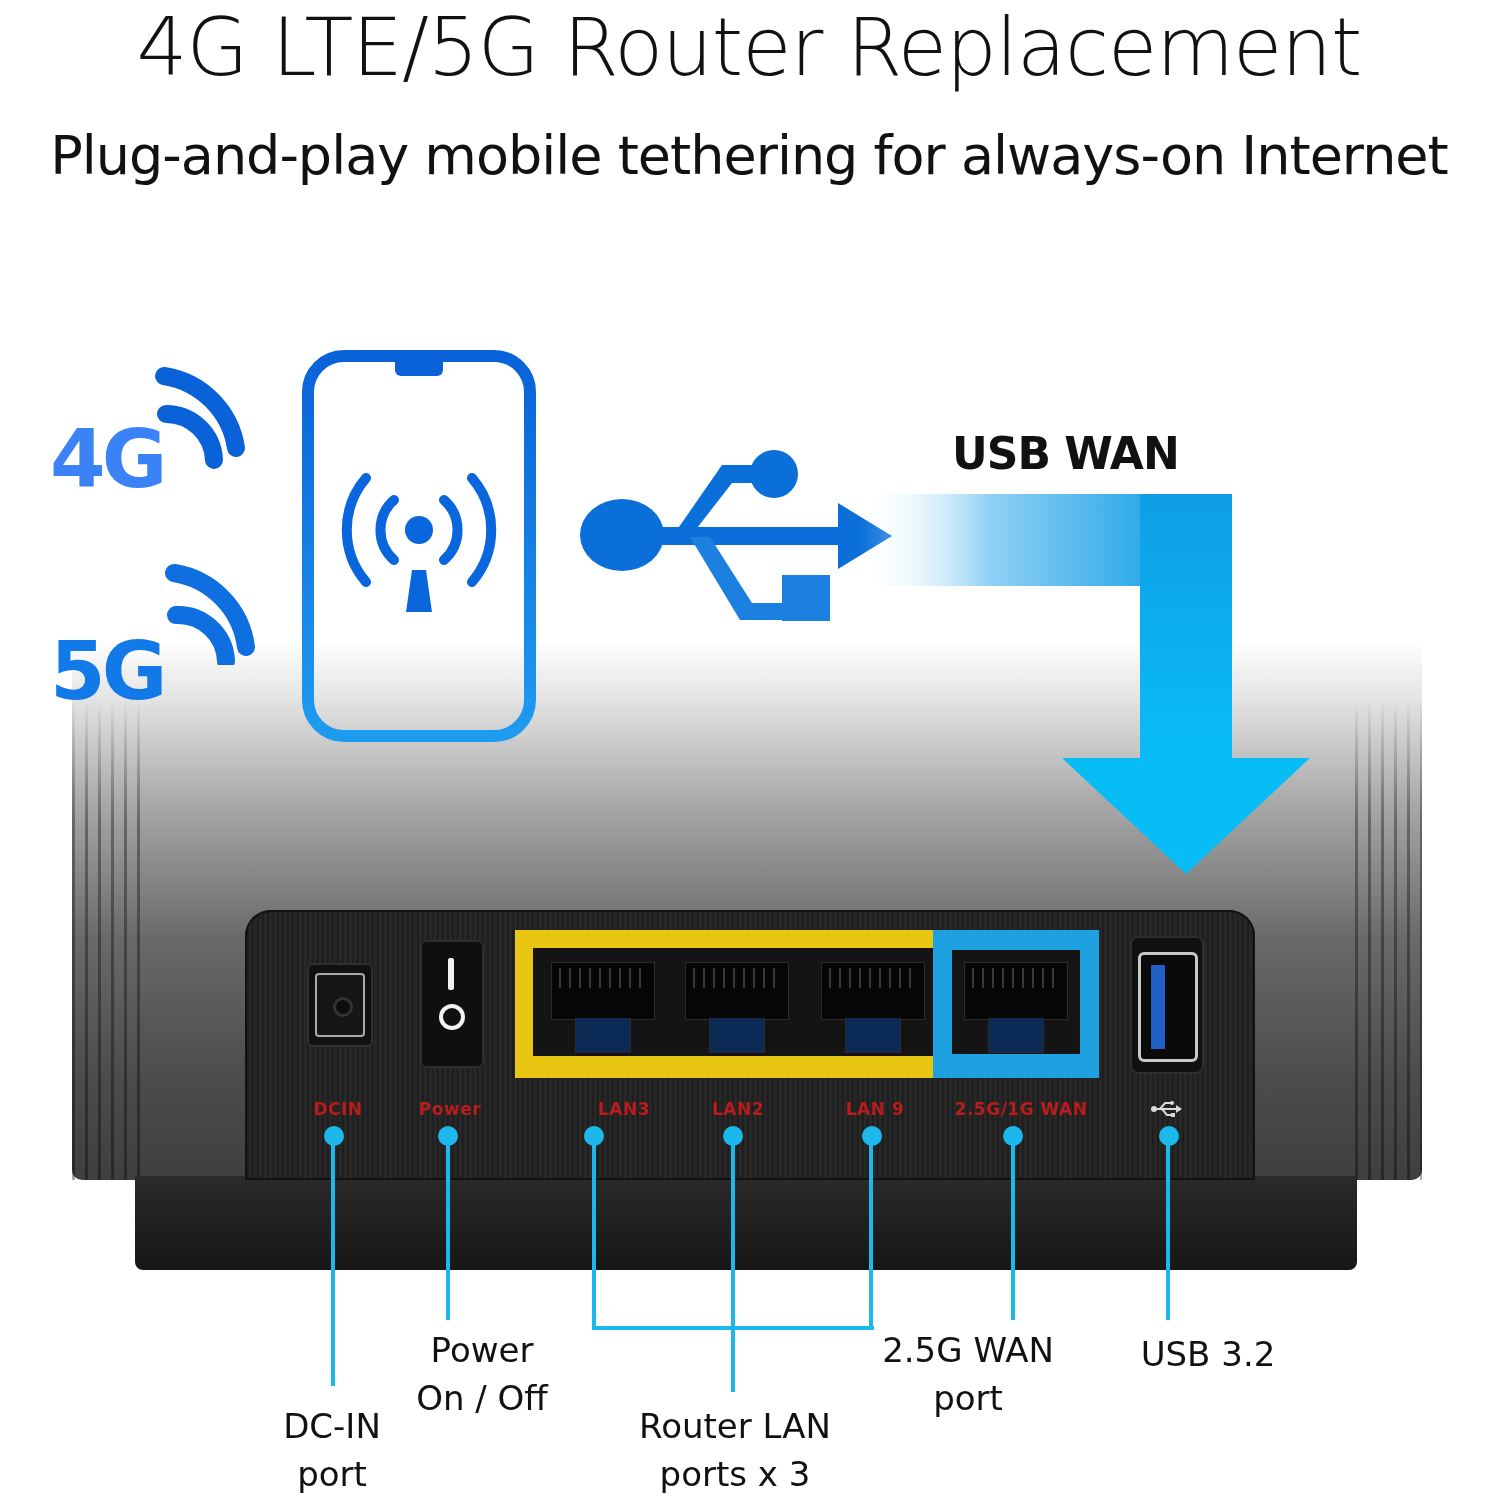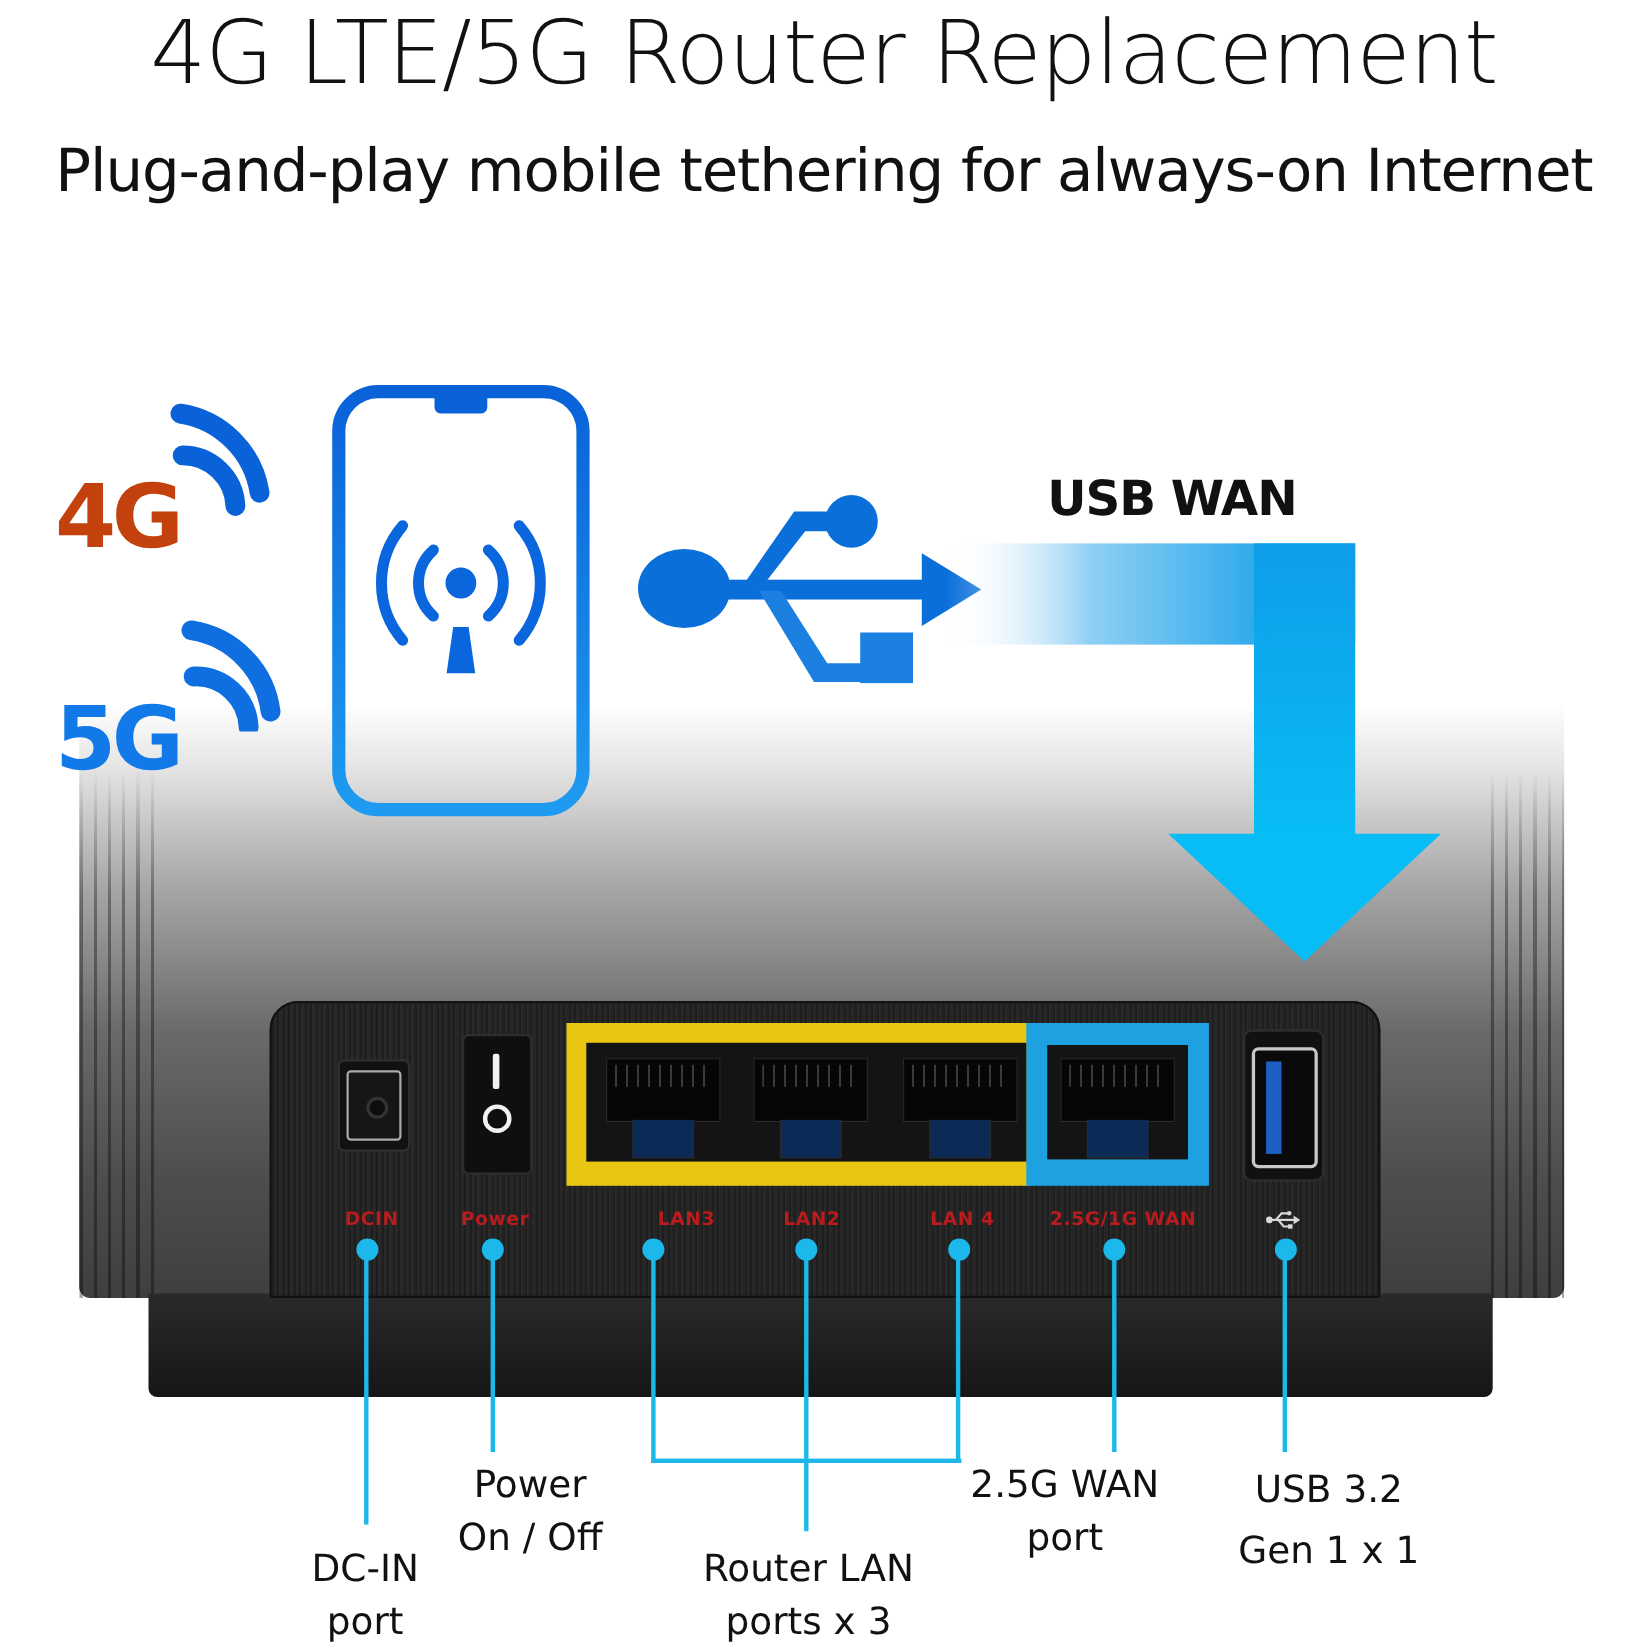--- a/index.html
+++ b/index.html
@@ -6,21 +6,21 @@
   body { width: 1498px; height: 1498px; position: relative; overflow: hidden;
          font-family: "DejaVu Sans", "Liberation Sans", sans-serif; color: #111; }
   .abs { position: absolute; }
 
   .title { left: 0; width: 1498px; top: 0; text-align: center;
            font-size: 80px; line-height: 96px; font-weight: 300; letter-spacing: -1px; color: #111; }
   .subtitle { left: 0; width: 1498px; top: 122px; text-align: center;
               font-size: 54px; line-height: 68px; color: #111; letter-spacing: -1px; }
 
   .gen-label { font-weight: bold; font-size: 80px; line-height: 80px; letter-spacing: -4px; }
-  .g4 { left: 50px; top: 430px; color: #c2410c; }
+  .g4 { left: 50px; top: 420px; color: #3b82f6; }
   .g5 { left: 50px; top: 632px; color: #1279e8; }
 
   .usb-wan-label { left: 952px; top: 428px; font-size: 44px; font-weight: bold; color: #111; letter-spacing: -1px; }
 
   
   .router-body { left: 72px; top: 640px; width: 1350px; height: 540px; border-radius: 0 0 10px 10px;
                  background: linear-gradient(to bottom, rgba(255,255,255,1) 0%, rgba(230,230,230,1) 10%, #a9a9a9 30%, #6a6a6a 55%, #4d4d4d 80%, #3f3f3f 100%); }
   .router-ribs-l { left: 72px; top: 700px; width: 70px; height: 480px;
                    background: repeating-linear-gradient(to right, rgba(0,0,0,0.35) 0 3px, rgba(255,255,255,0.0) 3px 13px);
                    -webkit-mask-image: linear-gradient(to bottom, transparent 0%, black 25%); mask-image: linear-gradient(to bottom, transparent 0%, black 25%);}
@@ -177,21 +177,21 @@
 <div class="abs usb-a">
   <div class="frame">
       <div class="tongue"></div>
     </div>
 </div>
 
 <div class="abs port-label" style="left:338px">DCIN</div>
 <div class="abs port-label" style="left:450px">Power</div>
 <div class="abs port-label" style="left:624px">LAN3</div>
 <div class="abs port-label" style="left:738px">LAN2</div>
-<div class="abs port-label" style="left:875px">LAN 4</div>
+<div class="abs port-label" style="left:875px">LAN 9</div>
 <div class="abs port-label" style="left:1021px">2.5G/1G WAN</div>
 <svg class="abs" style="left:1150px;top:1100px" width="34" height="18">
   <circle cx="4" cy="9" r="3" fill="#d9d9d9"></circle>
     <rect x="4" y="8" width="24" height="2" fill="#d9d9d9"></rect>
   <polygon points="26,5 32,9 26,13" fill="#d9d9d9"></polygon>
   <polyline points="10,9 15,3 22,3" fill="none" stroke="#d9d9d9" stroke-width="2"></polyline>
     <circle cx="22" cy="3" r="2" fill="#d9d9d9"></circle>
   <polyline points="12,9 17,15 22,15" fill="none" stroke="#d9d9d9" stroke-width="2"></polyline>
     <rect x="21" y="13" width="4" height="4" fill="#d9d9d9"></rect>
 </svg>
@@ -224,14 +224,13 @@
 <div class="abs callout" style="left:735px;top:1402px">
   <div>Router LAN</div>
   <div>ports x 3</div>
 </div>
 <div class="abs callout" style="left:968px;top:1326px">
   <div>2.5G WAN</div>
   <div>port</div>
 </div>
 <div class="abs callout" style="left:1208px;top:1326px;line-height:56px">
   <div>USB 3.2</div>
-  <div>Gen 1 x 1</div>
 </div>
 
 </body></html>

